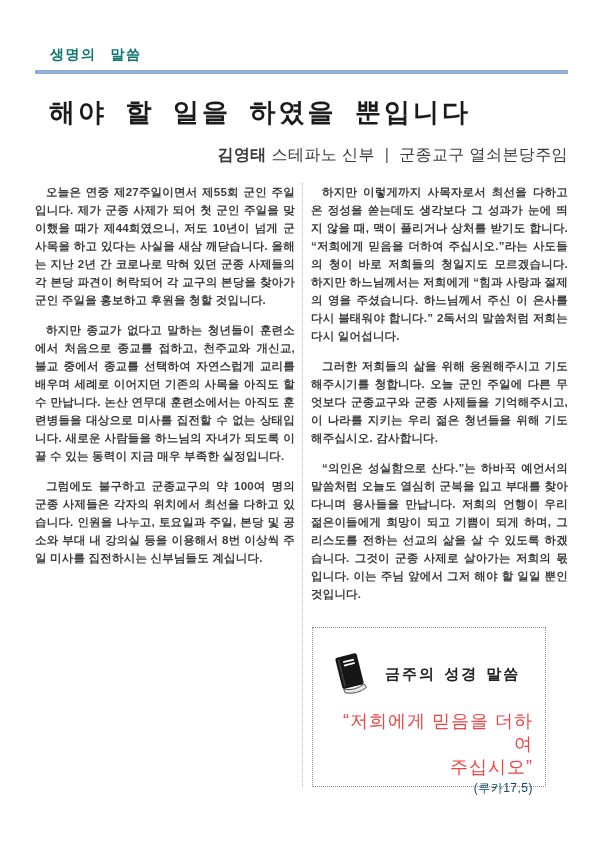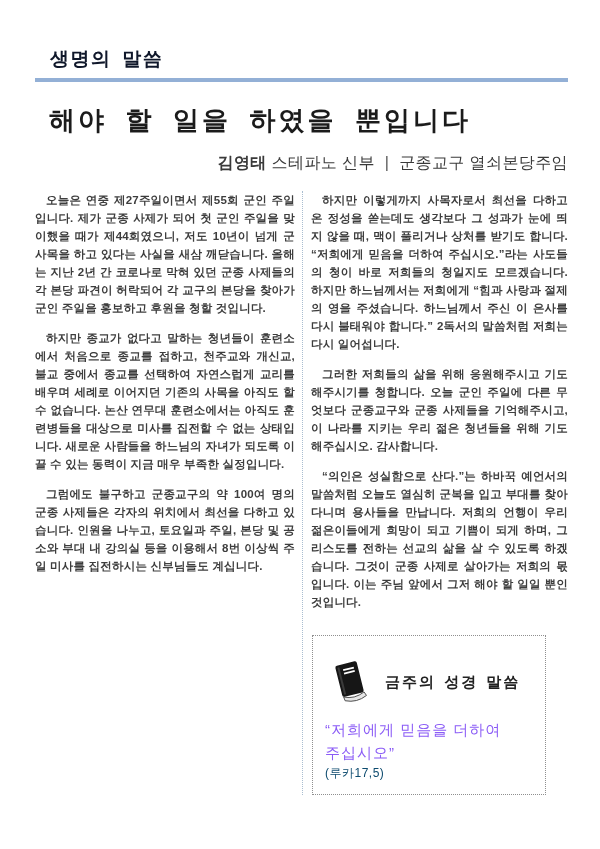--- a/index.html
+++ b/index.html
@@ -11,22 +11,22 @@
   html,body{margin:0;padding:0;background:#fff;}
   .page{
     width:600px;height:849px;box-sizing:border-box;position:relative;
     background:#ffffff;overflow:hidden;
     padding:46px 32px 0 35px;
     font-family:"Liberation Sans","DejaVu Sans",sans-serif;
     color:var(--text);
   }
   
   .section-label{
-    font-size:19px;font-weight:bold;color:#0f172a;
-    letter-spacing:1.5px;padding-left:15px;word-spacing:4px;
+    font-size:14px;font-weight:bold;color:#0f766e;
+    letter-spacing:1.5px;padding-left:15px;word-spacing:4px;font-family:Liberation Mono, monospace;
   }
   .header-rule{
     margin-top:6px;height:4px;background:var(--rule-blue);border:0;
   }
   
   .article-title{
     margin:25px 0 4px 0;padding-left:14px;
     font-family:"Liberation Serif","DejaVu Serif",serif;
     font-size:26px;font-weight:700;color:#1b1b1b;
     letter-spacing:3px;word-spacing:9px;line-height:1.1;
@@ -51,33 +51,33 @@
     text-align:justify;text-indent:11px;
     color:var(--text);letter-spacing:0.2px;
     word-break:break-all;
     font-weight:bold;
   }
   
   .verse-box{
     box-sizing:border-box;width:234px;height:160px;
     margin-top:24px;margin-left:1px;
     border:1px dotted var(--box-border);
-    padding:24px 12px 0 12px;text-align:left;
+    padding:24px 12px 0 12px;text-align:right;
   }
   .verse-box-header{
     display:flex;align-items:center;justify-content:flex-start;
     padding-left:8px;margin-bottom:12px;
   }
   .book-icon{flex:0 0 auto;margin-right:18px;}
   .verse-heading{
     font-size:15px;font-weight:bold;color:#222;
     letter-spacing:2px;word-spacing:2px;
   }
   .verse-quote{
-    font-size:15px;color:#8b5cf6;line-height:23px;letter-spacing:1px;
+    font-size:18px;color:#ef4444;line-height:23px;letter-spacing:1px;
   }
   .verse-ref{
     font-size:12px;color:#0c4a6e;margin-top:1px;letter-spacing:0.5px;
   }
 </style>
 </head>
 <body>
 
 <div class="page">
 
@@ -90,21 +90,21 @@
     <span class="b-name">김영태</span>
     <span>스테파노 신부</span>
     <span class="b-sep">|</span>
     <span>군종교구 열쇠본당주임</span>
   </div>
 
   <div class="columns">
 
     <div class="col-left body-text">
       <p>오늘은 연중 제27주일이면서 제55회 군인 주일입니다.  제가 군종 사제가 되어 첫 군인 주일을 맞이했을 때가 제44회였으니, 저도 10년이 넘게 군 사목을 하고 있다는 사실을 새삼 깨닫습니다. 올해는 지난 2년 간 코로나로 막혀 있던 군종 사제들의 각 본당 파견이 허락되어 각 교구의 본당을 찾아가 군인 주일을 홍보하고 후원을 청할 것입니다.</p>
-      <p>하지만 종교가 없다고 말하는 청년들이 훈련소에서 처음으로 종교를 접하고, 천주교와 개신교, 불교 중에서 종교를 선택하여 자연스럽게 교리를 배우며 세례로 이어지던  기존의 사목을 아직도 할 수 없습니다. 논산 연무대 훈련소에서는 아직도 훈련병들을 대상으로 미사를 집전할 수 없는 상태입니다. 새로운 사람들을 하느님의 자녀가 되도록  이끌 수 있는 동력이 지금 매우 부족한 실정입니다.</p>
+      <p>하지만 종교가 없다고 말하는 청년들이 훈련소에서 처음으로 종교를 접하고, 천주교와 개신교, 불교 중에서 종교를 선택하여 자연스럽게 교리를 배우며 세례로 이어지던  기존의 사목을 아직도 할 수 만납니다. 논산 연무대 훈련소에서는 아직도 훈련병들을 대상으로 미사를 집전할 수 없는 상태입니다. 새로운 사람들을 하느님의 자녀가 되도록  이끌 수 있는 동력이 지금 매우 부족한 실정입니다.</p>
       <p>그럼에도 불구하고 군종교구의 약 100여 명의 군종 사제들은 각자의 위치에서 최선을 다하고 있습니다. 인원을  나누고, 토요일과 주일, 본당 및 공소와 부대 내 강의실 등을 이용해서 8번 이상씩 주일 미사를 집전하시는 신부님들도 계십니다.</p>
     </div>
 
     <div class="col-divider"></div>
 
     <div class="col-right body-text">
       <p>하지만 이렇게까지 사목자로서 최선을 다하고 온 정성을 쏟는데도 생각보다 그 성과가 눈에 띄지 않을 때, 맥이 풀리거나 상처를 받기도 합니다. “저희에게 믿음을 더하여 주십시오.”라는 사도들의 청이 바로 저희들의 청일지도 모르겠습니다. 하지만 하느님께서는 저희에게 “힘과 사랑과 절제의 영을 주셨습니다. 하느님께서 주신 이 은사를 다시 불태워야 합니다.” 2독서의 말씀처럼 저희는 다시 일어섭니다.</p>
       <p>그러한 저희들의 삶을 위해 응원해주시고 기도해주시기를 청합니다. 오늘 군인 주일에 다른 무엇보다 군종교구와 군종 사제들을 기억해주시고, 이 나라를 지키는 우리 젊은 청년들을 위해 기도해주십시오. 감사합니다.</p>
       <p>“의인은 성실함으로 산다.”는 하바꾹 예언서의 말씀처럼 오늘도 열심히 군복을 입고 부대를 찾아다니며 용사들을 만납니다. 저희의 언행이 우리 젊은이들에게 희망이 되고 기쁨이 되게 하며, 그리스도를 전하는 선교의 삶을 살 수  있도록 하겠습니다. 그것이 군종 사제로 살아가는 저희의 몫입니다. 이는 주님 앞에서 그저 해야 할 일일 뿐인 것입니다.</p>
 

